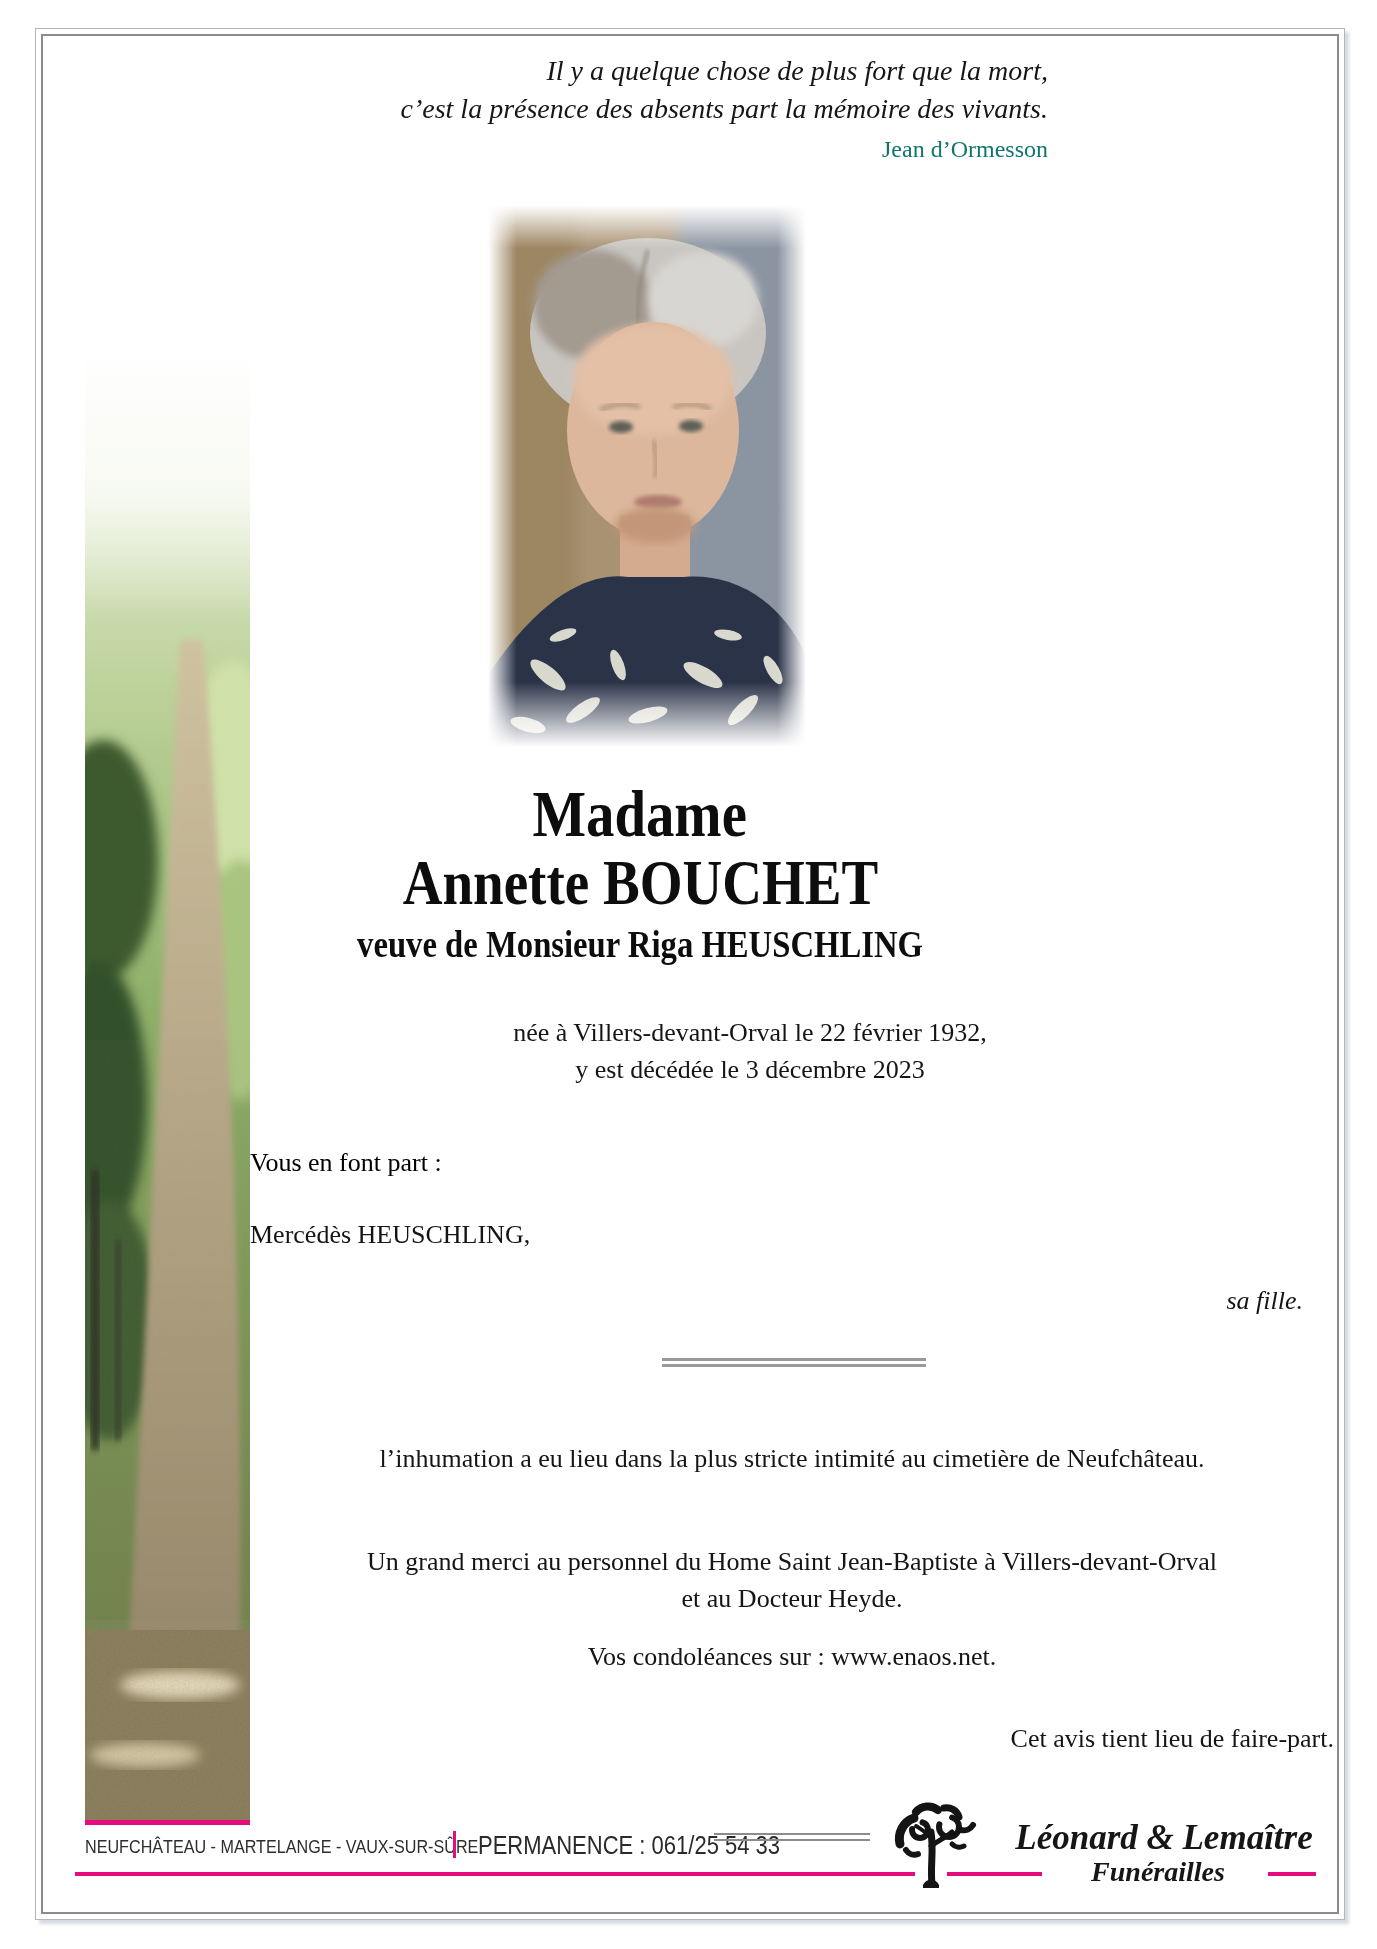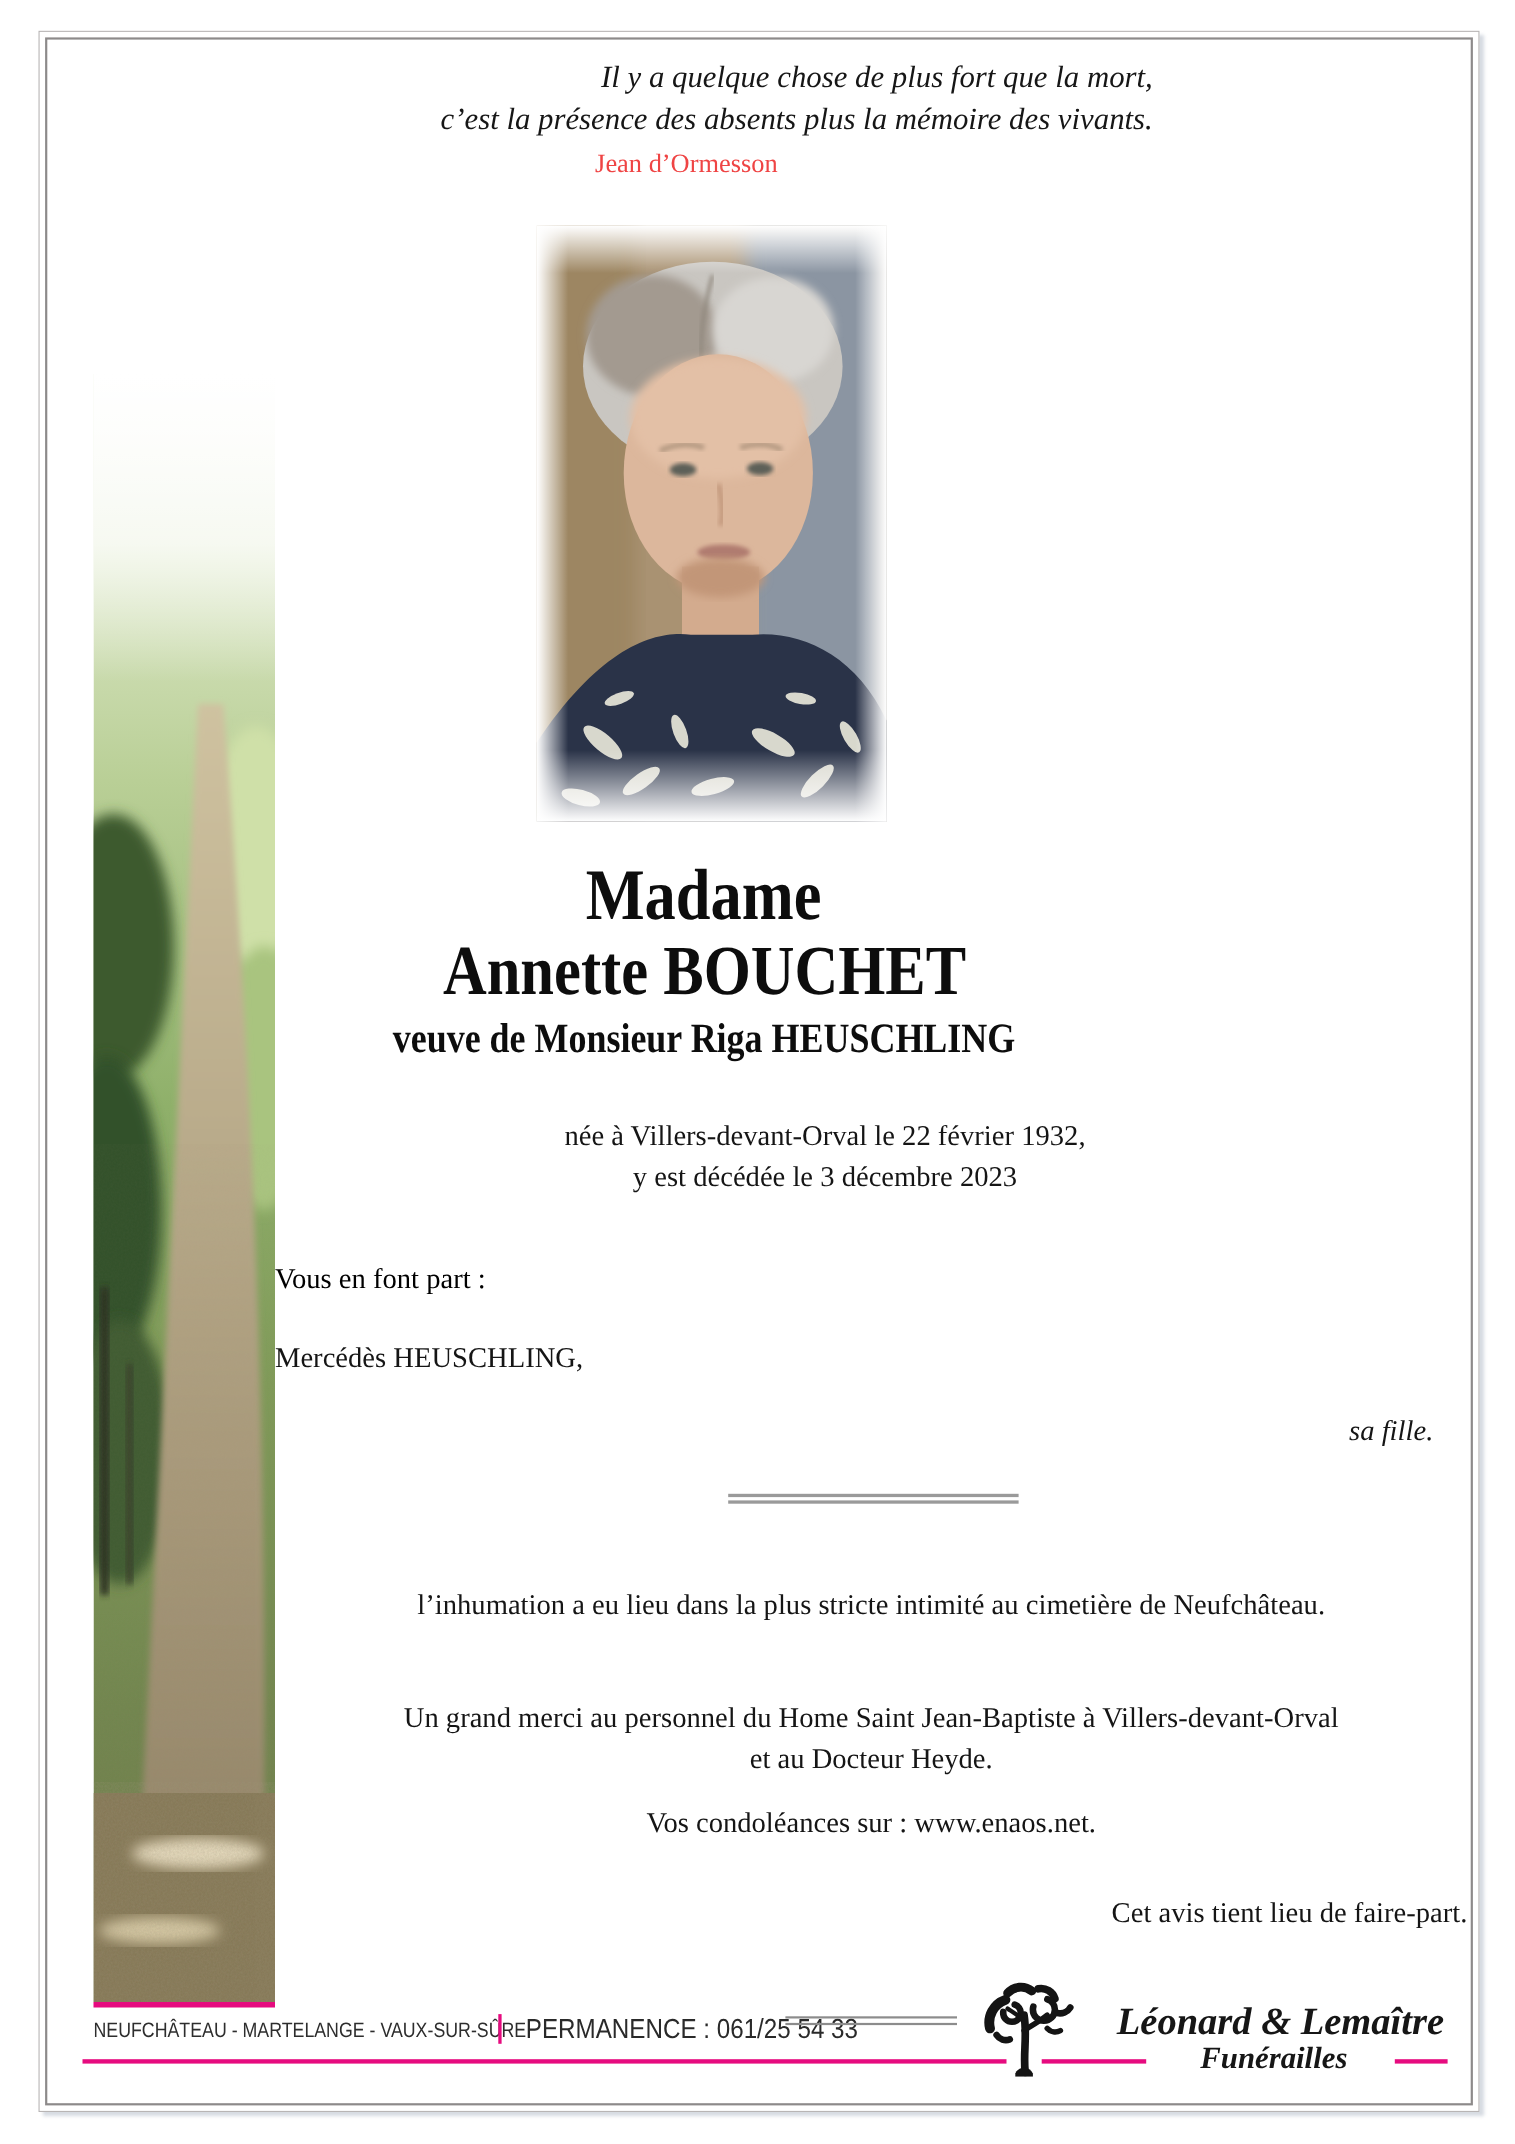--- a/index.html
+++ b/index.html
@@ -24,21 +24,21 @@
   
   .quote-block{
     position:absolute;left:200px;top:52px;width:848px;
     text-align:right;
   }
   .quote-line{
     font-style:italic;font-size:28px;line-height:38px;color:#161616;
     white-space:nowrap;
   }
   .quote-attrib{
-    font-size:24px;line-height:30px;margin-top:6px;color:#ef4444;text-align:center;
+    font-size:24px;line-height:30px;margin-top:6px;color:#0f766e;
   }
   
   .portrait{
     position:absolute;left:488px;top:205px;width:318px;height:542px;
   }
   .portrait svg{display:block;}
   .portrait-fade{
     position:absolute;inset:0;
     background:
       linear-gradient(to right,#fff 0%,rgba(255,255,255,0) 9%,rgba(255,255,255,0) 91%,#fff 100%),
@@ -109,21 +109,21 @@
 </style>
 </head>
 <body>
 
 <div class="page-outer">
   <div class="page-inner"></div>
 </div>
 
 <div class="quote-block">
   <div class="quote-line">Il y a quelque chose de plus fort que la mort,</div>
-  <div class="quote-line">c’est la présence des absents plus la mémoire des vivants.</div>
+  <div class="quote-line">c’est la présence des absents part la mémoire des vivants.</div>
   <div class="quote-attrib">Jean d’Ormesson</div>
 </div>
 
 <div class="strip">
   <svg width="165" height="1480" viewBox="0 0 165 1480">
     <defs>
       <linearGradient id="stripBg" x1="0" y1="0" x2="0" y2="1">
         <stop offset="0" stop-color="#eef2e2"></stop>
         <stop offset="0.10" stop-color="#dde8c8"></stop>
         <stop offset="0.25" stop-color="#b9cf96"></stop>

